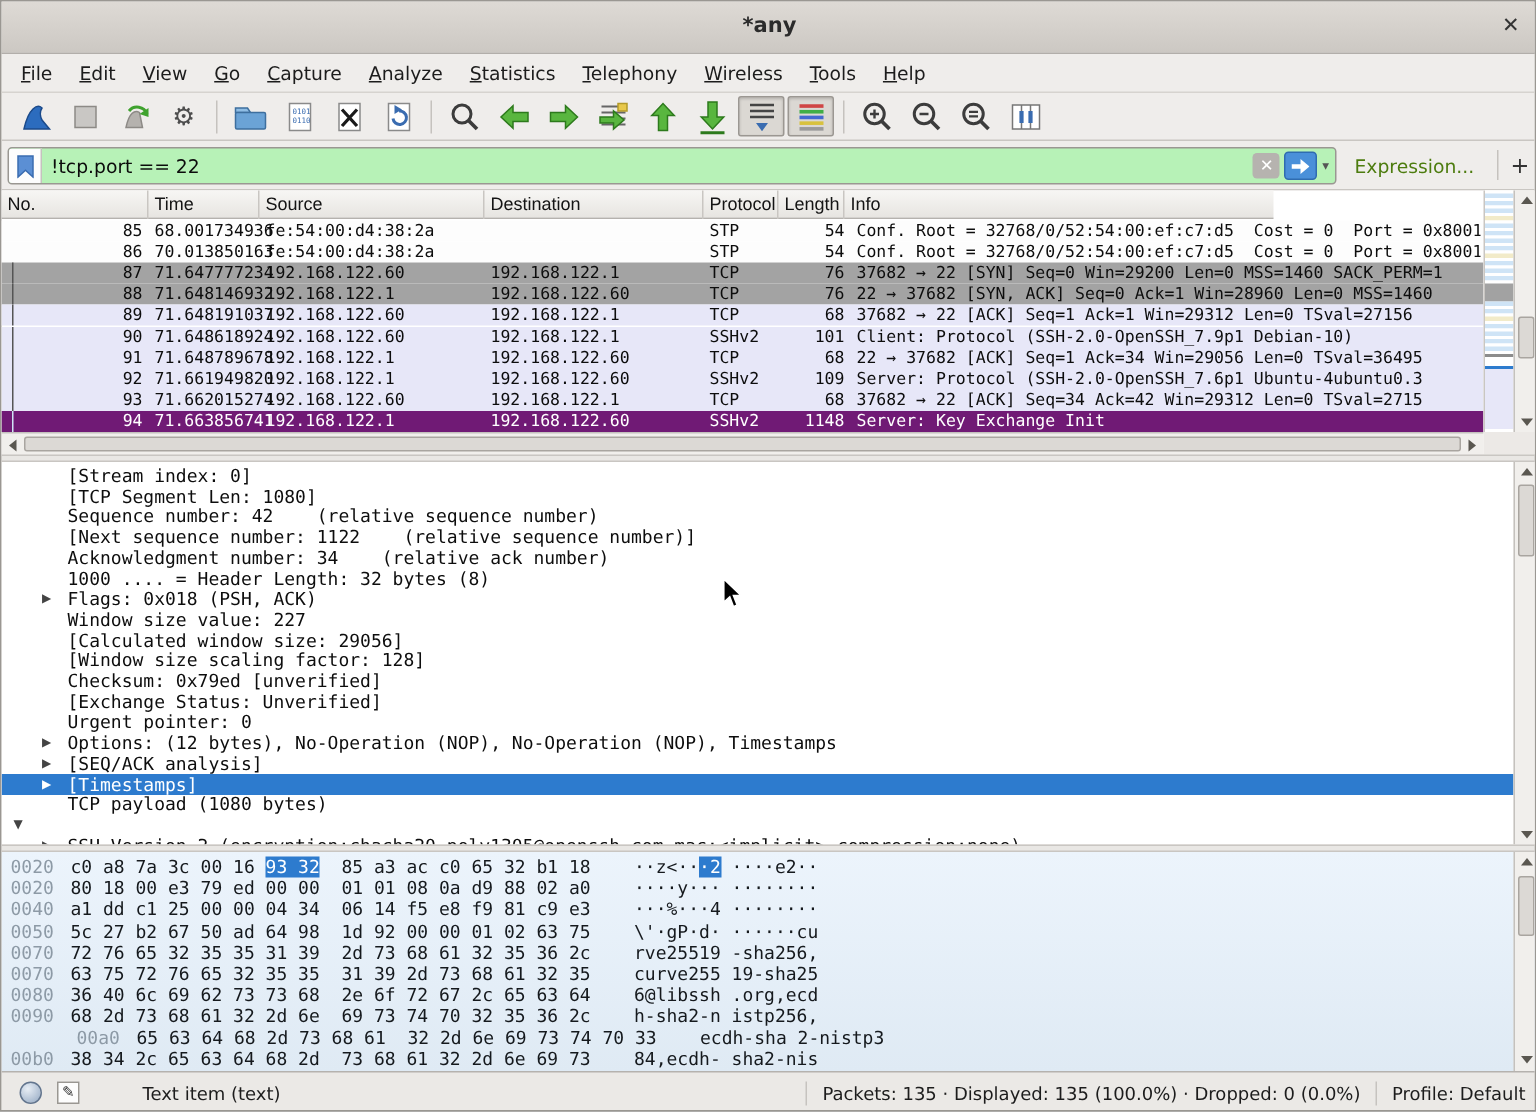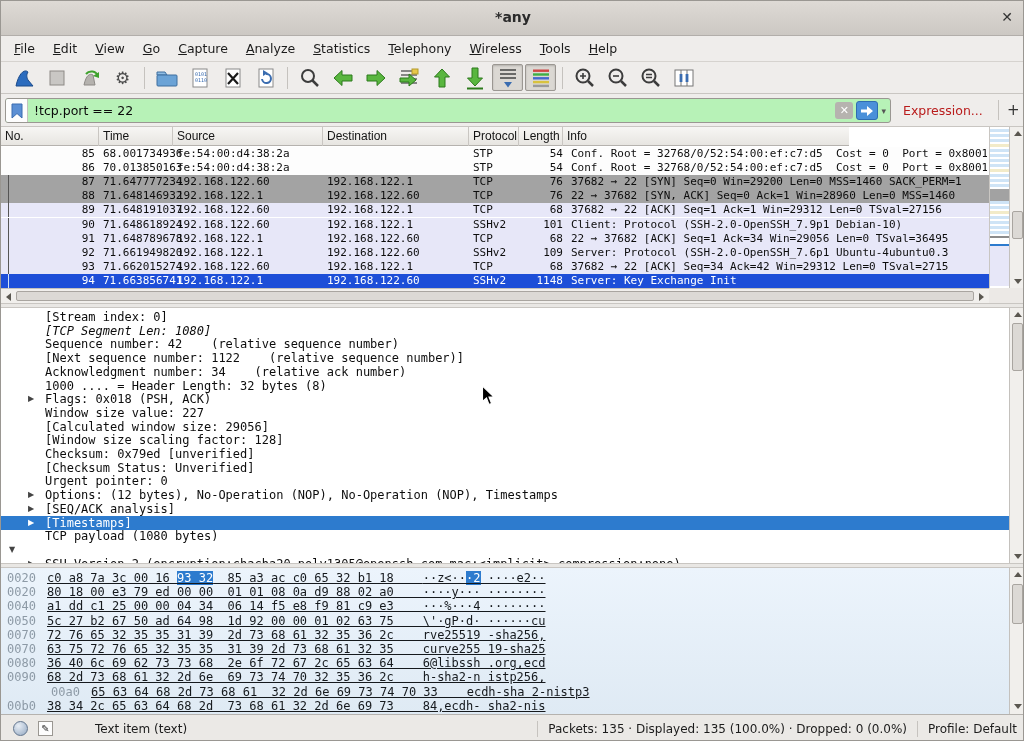--- a/index.html
+++ b/index.html
@@ -32,37 +32,37 @@
     background:#efedeb; border-bottom:1px solid #c9c6c2; display:flex; align-items:center; }
   .fwrap { position:absolute; left:4px; top:4px; width:886px; height:25px;
     border:1px solid #9a9792; border-radius:3px; background:#b7f2b7; display:flex; align-items:center; overflow:hidden; }
   .fbook { width:22px; height:23px; background:#fdfdfd; border-right:1px solid #c5c2be; display:flex; align-items:center; justify-content:center; }
   .ftext { flex:1; font-size:12.5px; color:#0b0b0b; padding-left:6px; white-space:pre; }
   .fclear { width:18px; height:17px; background:#b6b3af; color:#fff; border-radius:3px; font-size:11px;
     display:flex; align-items:center; justify-content:center; margin-right:3px; }
   .fapply { width:22px; height:19px; background:#4a90d9; border:1px solid #2f6cb0; border-radius:3px;
     display:flex; align-items:center; justify-content:center; margin-right:3px; }
   .fcaret { font-size:9px; color:#555; margin-right:4px; }
-  .fexpr { position:absolute; left:902px; font-size:12.5px; color:#b91c1c; }
+  .fexpr { position:absolute; left:902px; font-size:12.5px; color:#4d7c0f; }
   .fsep { position:absolute; left:997px; top:6px; width:1px; height:20px; background:#c5c2be; }
   .fplus { position:absolute; left:1006px; font-size:15px; color:#333; }
 
   
   .plist { position:absolute; left:0; top:126px; width:1024px; height:176px; background:#fff; }
   .phead { position:absolute; left:0; top:0; width:848px; height:19px;
     background:linear-gradient(#f7f6f4,#e7e5e1); border-bottom:1px solid #b5b2ae; }
   .phc { position:absolute; top:0; height:19px; border-right:1px solid #c9c6c2;
     font-family:"Liberation Sans", sans-serif; font-size:12px; color:#141414; line-height:18px;
     padding-left:4px; overflow:hidden; white-space:nowrap; }
   .prows { position:absolute; left:0; top:0; width:988px; height:161px; }
   .prow { position:absolute; left:0; width:988px; height:14px; line-height:14px;
     font-family:"DejaVu Sans Mono", monospace; font-size:11px; color:#0d0d0d; background:#fdfdfd; }
   .prow.gray { background:#a3a3a3; }
   .prow.lavender { background:#e7e7f8; }
-  .prow.selected { background:#1d4ed8; color:#ffffff; }
+  .prow.selected { background:#701a75; color:#ffffff; }
   .prow.rel::before { content:""; position:absolute; left:7px; top:0; bottom:0; border-left:1px solid #555; }
   .prow.selected.rel::before { border-color:#cfe2f5; }
   .pc { position:absolute; top:0; white-space:pre; }
   .c-no   { left:0; width:94px; text-align:right; }
   .c-time { left:102px; }
   .c-src  { left:176px; }
   .c-dst  { left:326px; }
   .c-proto{ left:472px; }
   .c-len  { left:518px; width:44px; text-align:right; }
   .c-info { left:570px; right:2px; overflow:hidden; }
@@ -100,21 +100,21 @@
   .dexp.l0 { left:8px; } .dexp.l1 { left:27px; }
   .dtext.l0 { position:absolute; left:24px;margin-top:24px; } .dtext.l1 { position:absolute; left:44px; }
   .vs-dt { left:1008px; top:307px; height:255px; }
 
   
   .hexpane { position:absolute; left:0; top:567px; width:1024px; height:146px;
     background:linear-gradient(#ecf4fc,#dfeaf4); overflow:hidden; }
   .hexrow { position:absolute; left:0; width:1008px; height:14px; line-height:14px;
     font-family:"DejaVu Sans Mono", monospace; font-size:12px; white-space:pre; }
   .hoff { position:absolute; left:6px; color:#8d9aa6; }
-  .hline { position:absolute; left:46px; color:#15191d;text-decoration:underline; }
+  .hline { position:absolute; left:46px; color:#15191d; }
   .hsel { background:#2d7bce; color:#ffffff; }
   .vs-hx { left:1008px; top:567px; height:146px; }
 
   
   .statusbar { position:absolute; left:0; top:713px; width:1024px; height:28px;
     background:#ebe9e6; border-top:1px solid #b5b2ae; display:flex; align-items:center; padding:0 8px; }
   .expert { width:15px; height:15px; border-radius:50%; margin:0 4px;
     background:radial-gradient(circle at 35% 30%, #e8eef5, #93a8c2); border:1px solid #62758e; }
   .note { width:15px; height:15px; margin:0 6px; background:#fdfdfd; border:1px solid #9a9792;
     font-size:10px; line-height:13px; text-align:center; color:#333; }
@@ -469,31 +469,31 @@
         </span>
     </div>
     <div class="corner"></div>
   </div>
 
   <div class="splitter s1"><span class="dots">·····</span></div>
 
   <div class="details">
     <div id="drows">
         <div class="drow" style="top: 2px;"><span class="dexp l1"></span><span class="dtext l1">[Stream index: 0]</span></div>
-        <div class="drow" style="top: 15.7px; font-style: italic;"><span class="dexp l1"></span><span class="dtext l1">[TCP Segment Len: 1080]</span></div>
+        <div class="drow" style="top: 15.7px;"><span class="dexp l1"></span><span class="dtext l1">[TCP Segment Len: 1080]</span></div>
         <div class="drow" style="top: 29.4px;"><span class="dexp l1"></span><span class="dtext l1">Sequence number: 42    (relative sequence number)</span></div>
         <div class="drow" style="top: 43.1px;"><span class="dexp l1"></span><span class="dtext l1">[Next sequence number: 1122    (relative sequence number)]</span></div>
         <div class="drow" style="top: 56.8px;"><span class="dexp l1"></span><span class="dtext l1">Acknowledgment number: 34    (relative ack number)</span></div>
         <div class="drow" style="top: 70.5px;"><span class="dexp l1"></span><span class="dtext l1">1000 .... = Header Length: 32 bytes (8)</span></div>
         <div class="drow" style="top: 84.2px;"><span class="dexp l1">▶</span><span class="dtext l1">Flags: 0x018 (PSH, ACK)</span></div>
         <div class="drow" style="top: 97.9px;"><span class="dexp l1"></span><span class="dtext l1">Window size value: 227</span></div>
         <div class="drow" style="top: 111.6px;"><span class="dexp l1"></span><span class="dtext l1">[Calculated window size: 29056]</span></div>
         <div class="drow" style="top: 125.3px;"><span class="dexp l1"></span><span class="dtext l1">[Window size scaling factor: 128]</span></div>
         <div class="drow" style="top: 139px;"><span class="dexp l1"></span><span class="dtext l1">Checksum: 0x79ed [unverified]</span></div>
-        <div class="drow" style="top: 152.7px;"><span class="dexp l1"></span><span class="dtext l1">[Checksum Status: Unverified]</span></div>
+        <div class="drow" style="top: 152.7px;"><span class="dexp l1"></span><span class="dtext l1">[Exchange Status: Unverified]</span></div>
         <div class="drow" style="top: 166.4px;"><span class="dexp l1"></span><span class="dtext l1">Urgent pointer: 0</span></div>
         <div class="drow" style="top: 180.1px;"><span class="dexp l1">▶</span><span class="dtext l1">Options: (12 bytes), No-Operation (NOP), No-Operation (NOP), Timestamps</span></div>
         <div class="drow" style="top: 193.8px;"><span class="dexp l1">▶</span><span class="dtext l1">[SEQ/ACK analysis]</span></div>
         <div class="drow dsel" style="top: 207.5px;"><span class="dexp l1">▶</span><span class="dtext l1">[Timestamps]</span></div>
         <div class="drow" style="top: 221.2px;"><span class="dexp l1"></span><span class="dtext l1">TCP payload (1080 bytes)</span></div>
         <div class="drow" style="top: 234.9px;"><span class="dexp l0">▼</span><span class="dtext l0">SSH Protocol</span></div>
         <div class="drow" style="top: 248.6px;"><span class="dexp l1">▶</span><span class="dtext l1">SSH Version 2 (encryption:chacha20-poly1305@openssh.com mac:&lt;implicit&gt; compression:none)</span></div>
       </div>
   </div>
   <div class="vscroll vs-dt">

